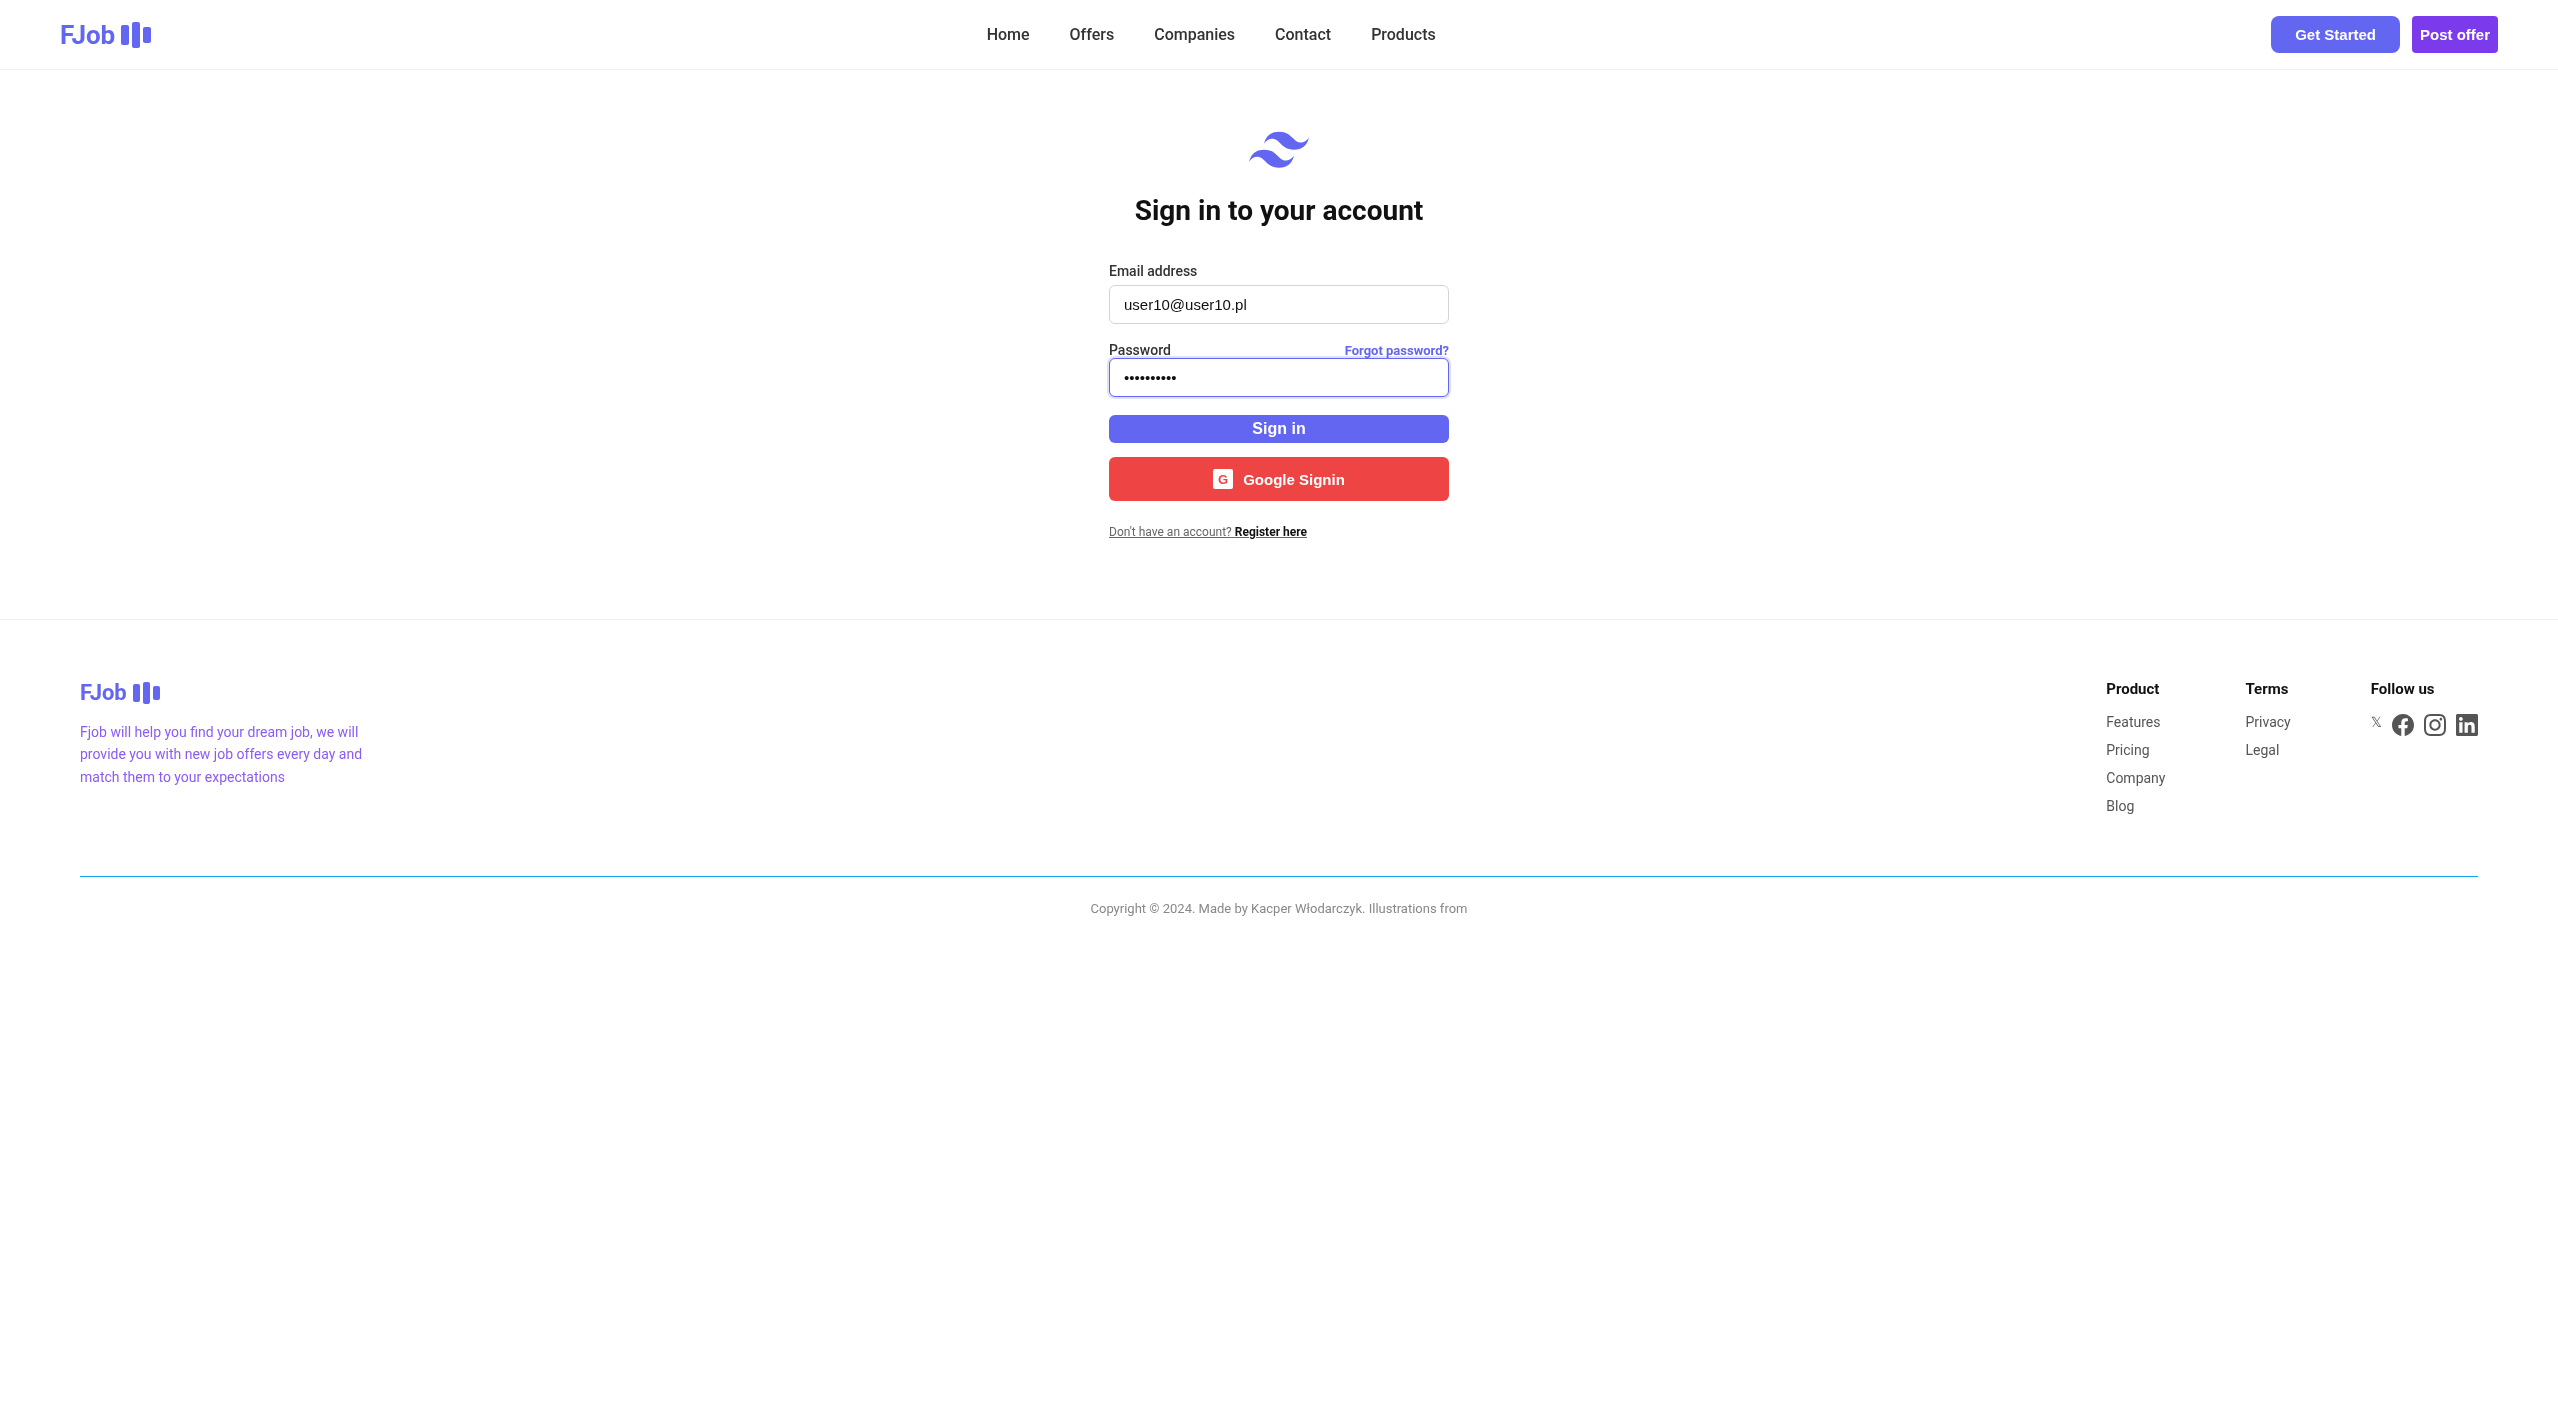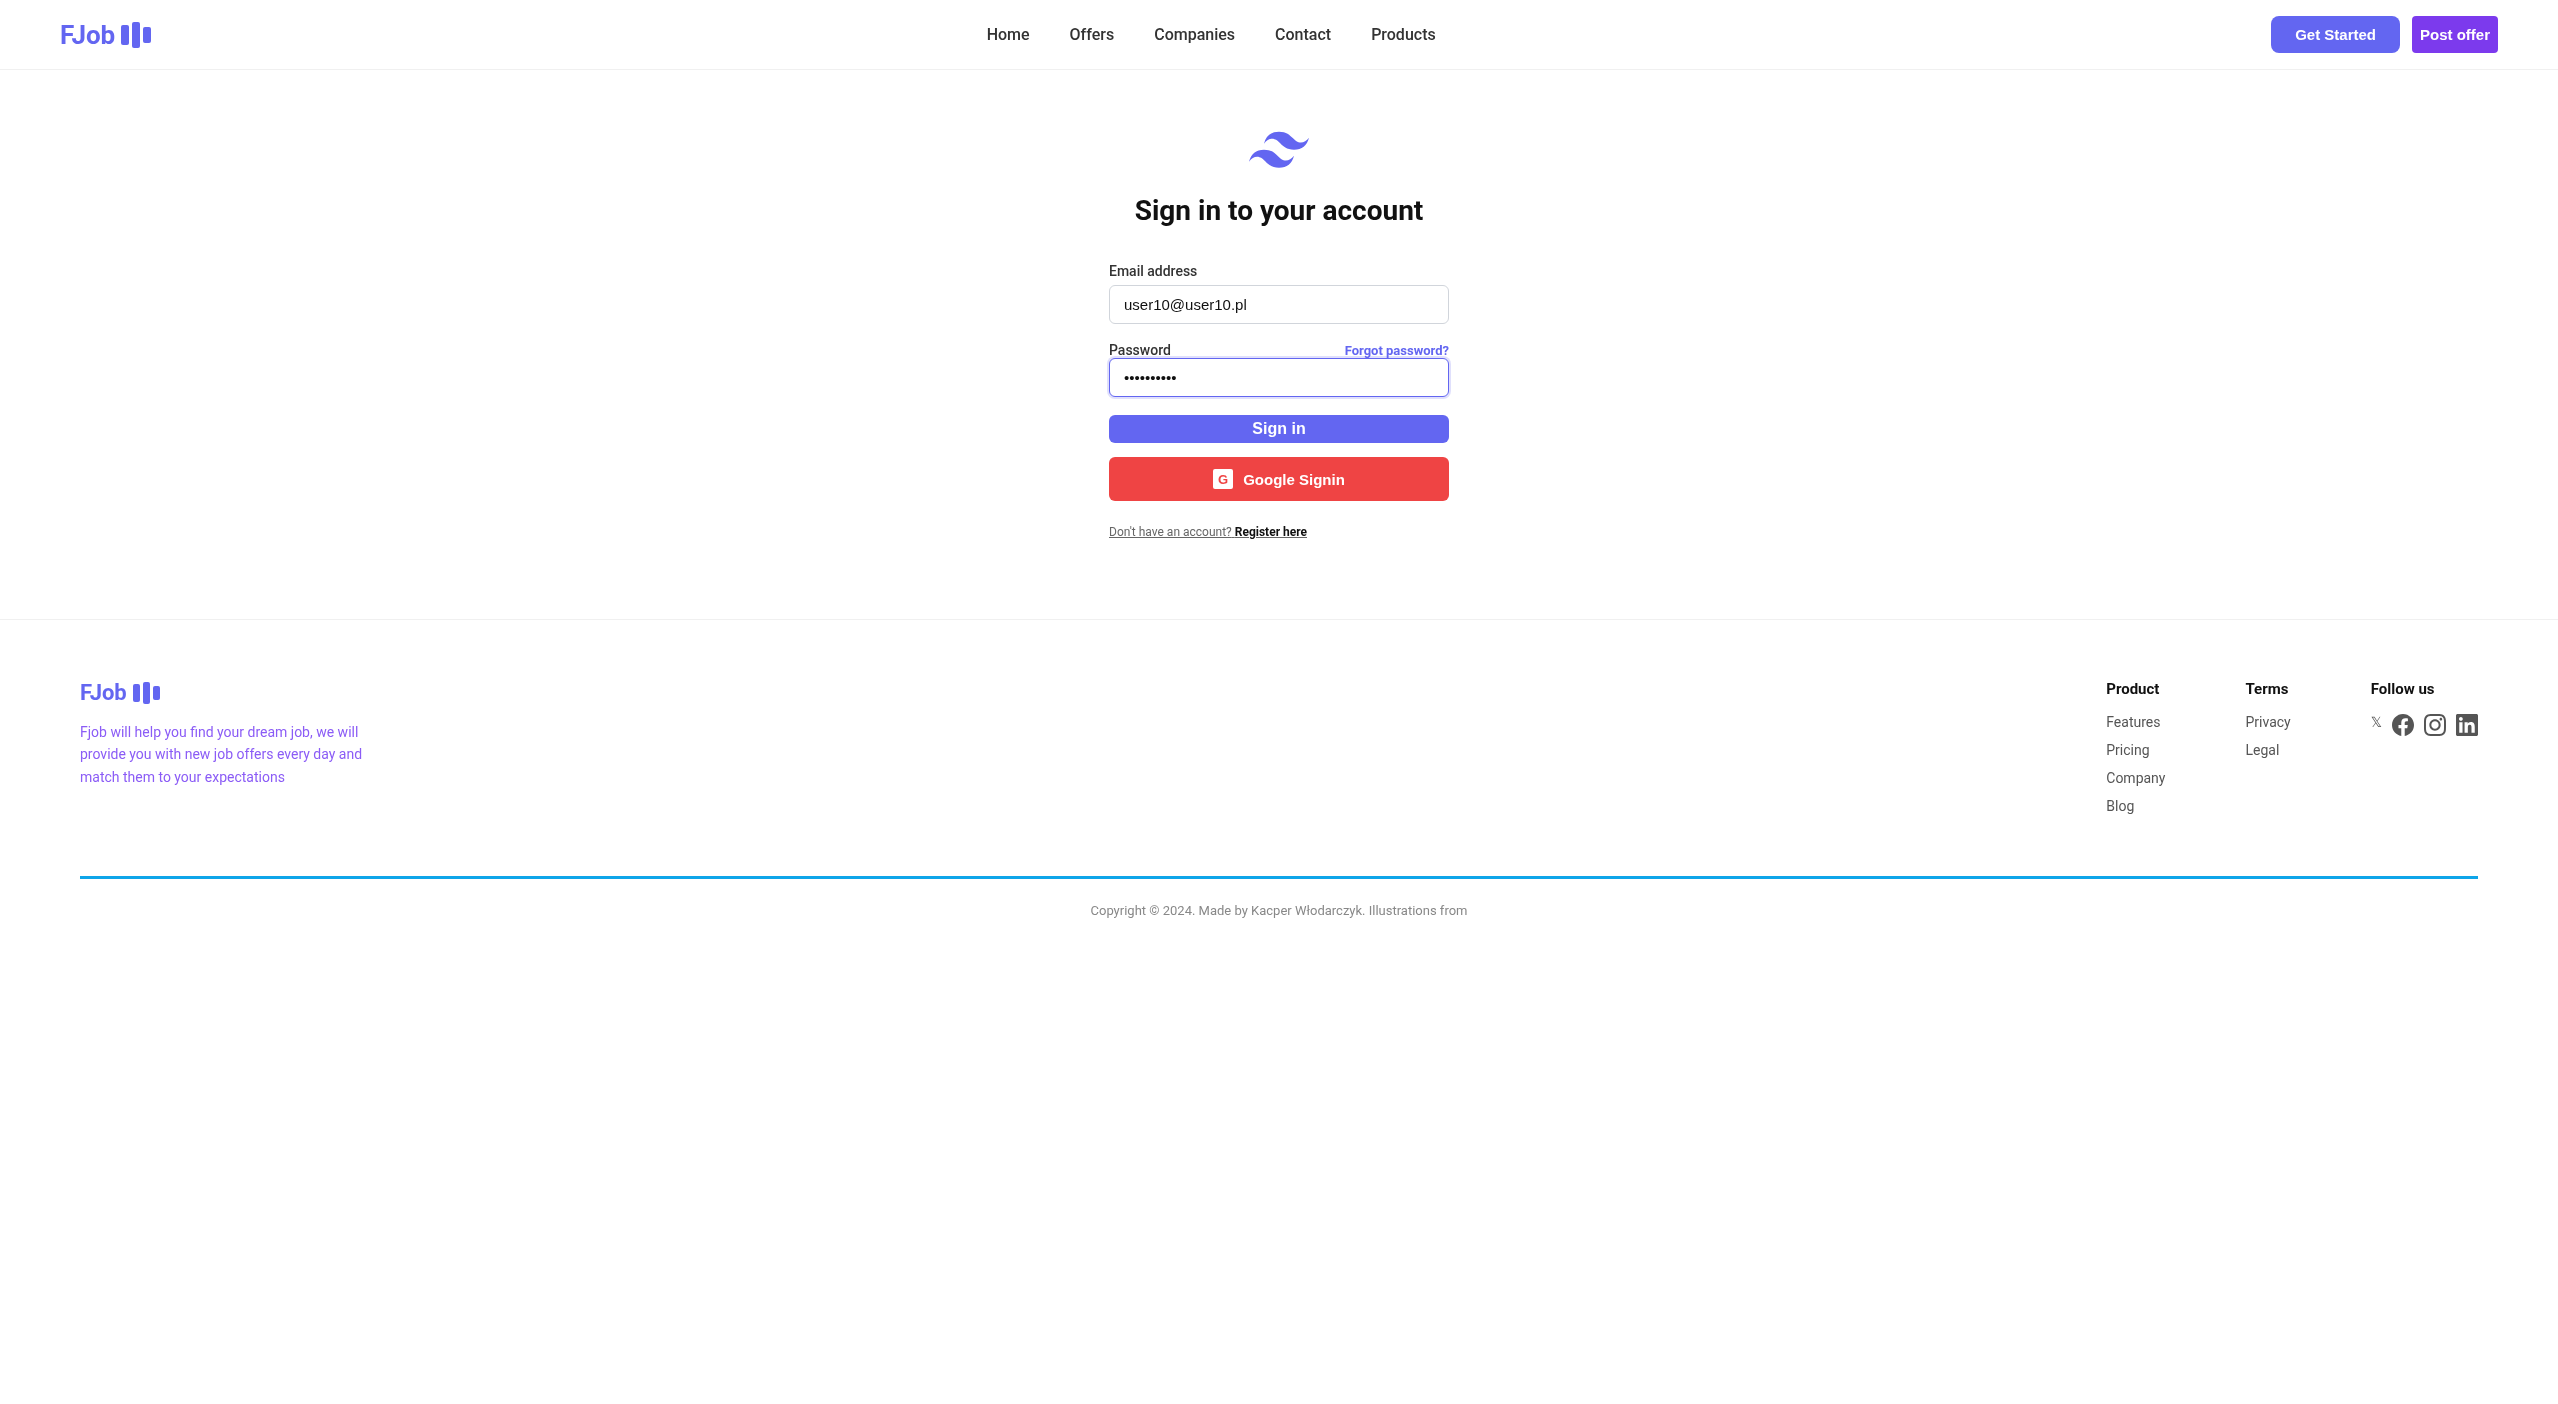--- a/index.html
+++ b/index.html
@@ -91,21 +91,21 @@
     .footer-logo-bar:nth-child(2) { height: 22px; }
     .footer-logo-bar:nth-child(3) { height: 14px; }
     .footer-desc { font-size: 14px; color: #8b5cf6; line-height: 1.6; }
     .footer-cols { display: flex; gap: 80px; flex: 1; justify-content: flex-end; }
     .footer-col h4 { font-size: 15px; font-weight: 700; color: #111; margin-bottom: 16px; }
     .footer-col a { display: block; font-size: 14px; color: #555; text-decoration: none; margin-bottom: 12px; }
     .social-icons { display: flex; gap: 10px; margin-top: 4px; }
     .social-icon { font-size: 22px; color: #111; text-decoration: none; }
     .footer-bottom {
       text-align: center; font-size: 13px; color: #888;
-      border-top: 3px solid #0ea5e9; padding-top: 24px;
+      border-top: 1px solid #0ea5e9; padding-top: 24px;
     }
   </style>
 </head>
 <body>
 
 <nav class="navbar">
   <a class="logo" href="#">
     <span class="logo-text">FJob</span>
     <div class="logo-bars">
       <div class="logo-bar"></div>

